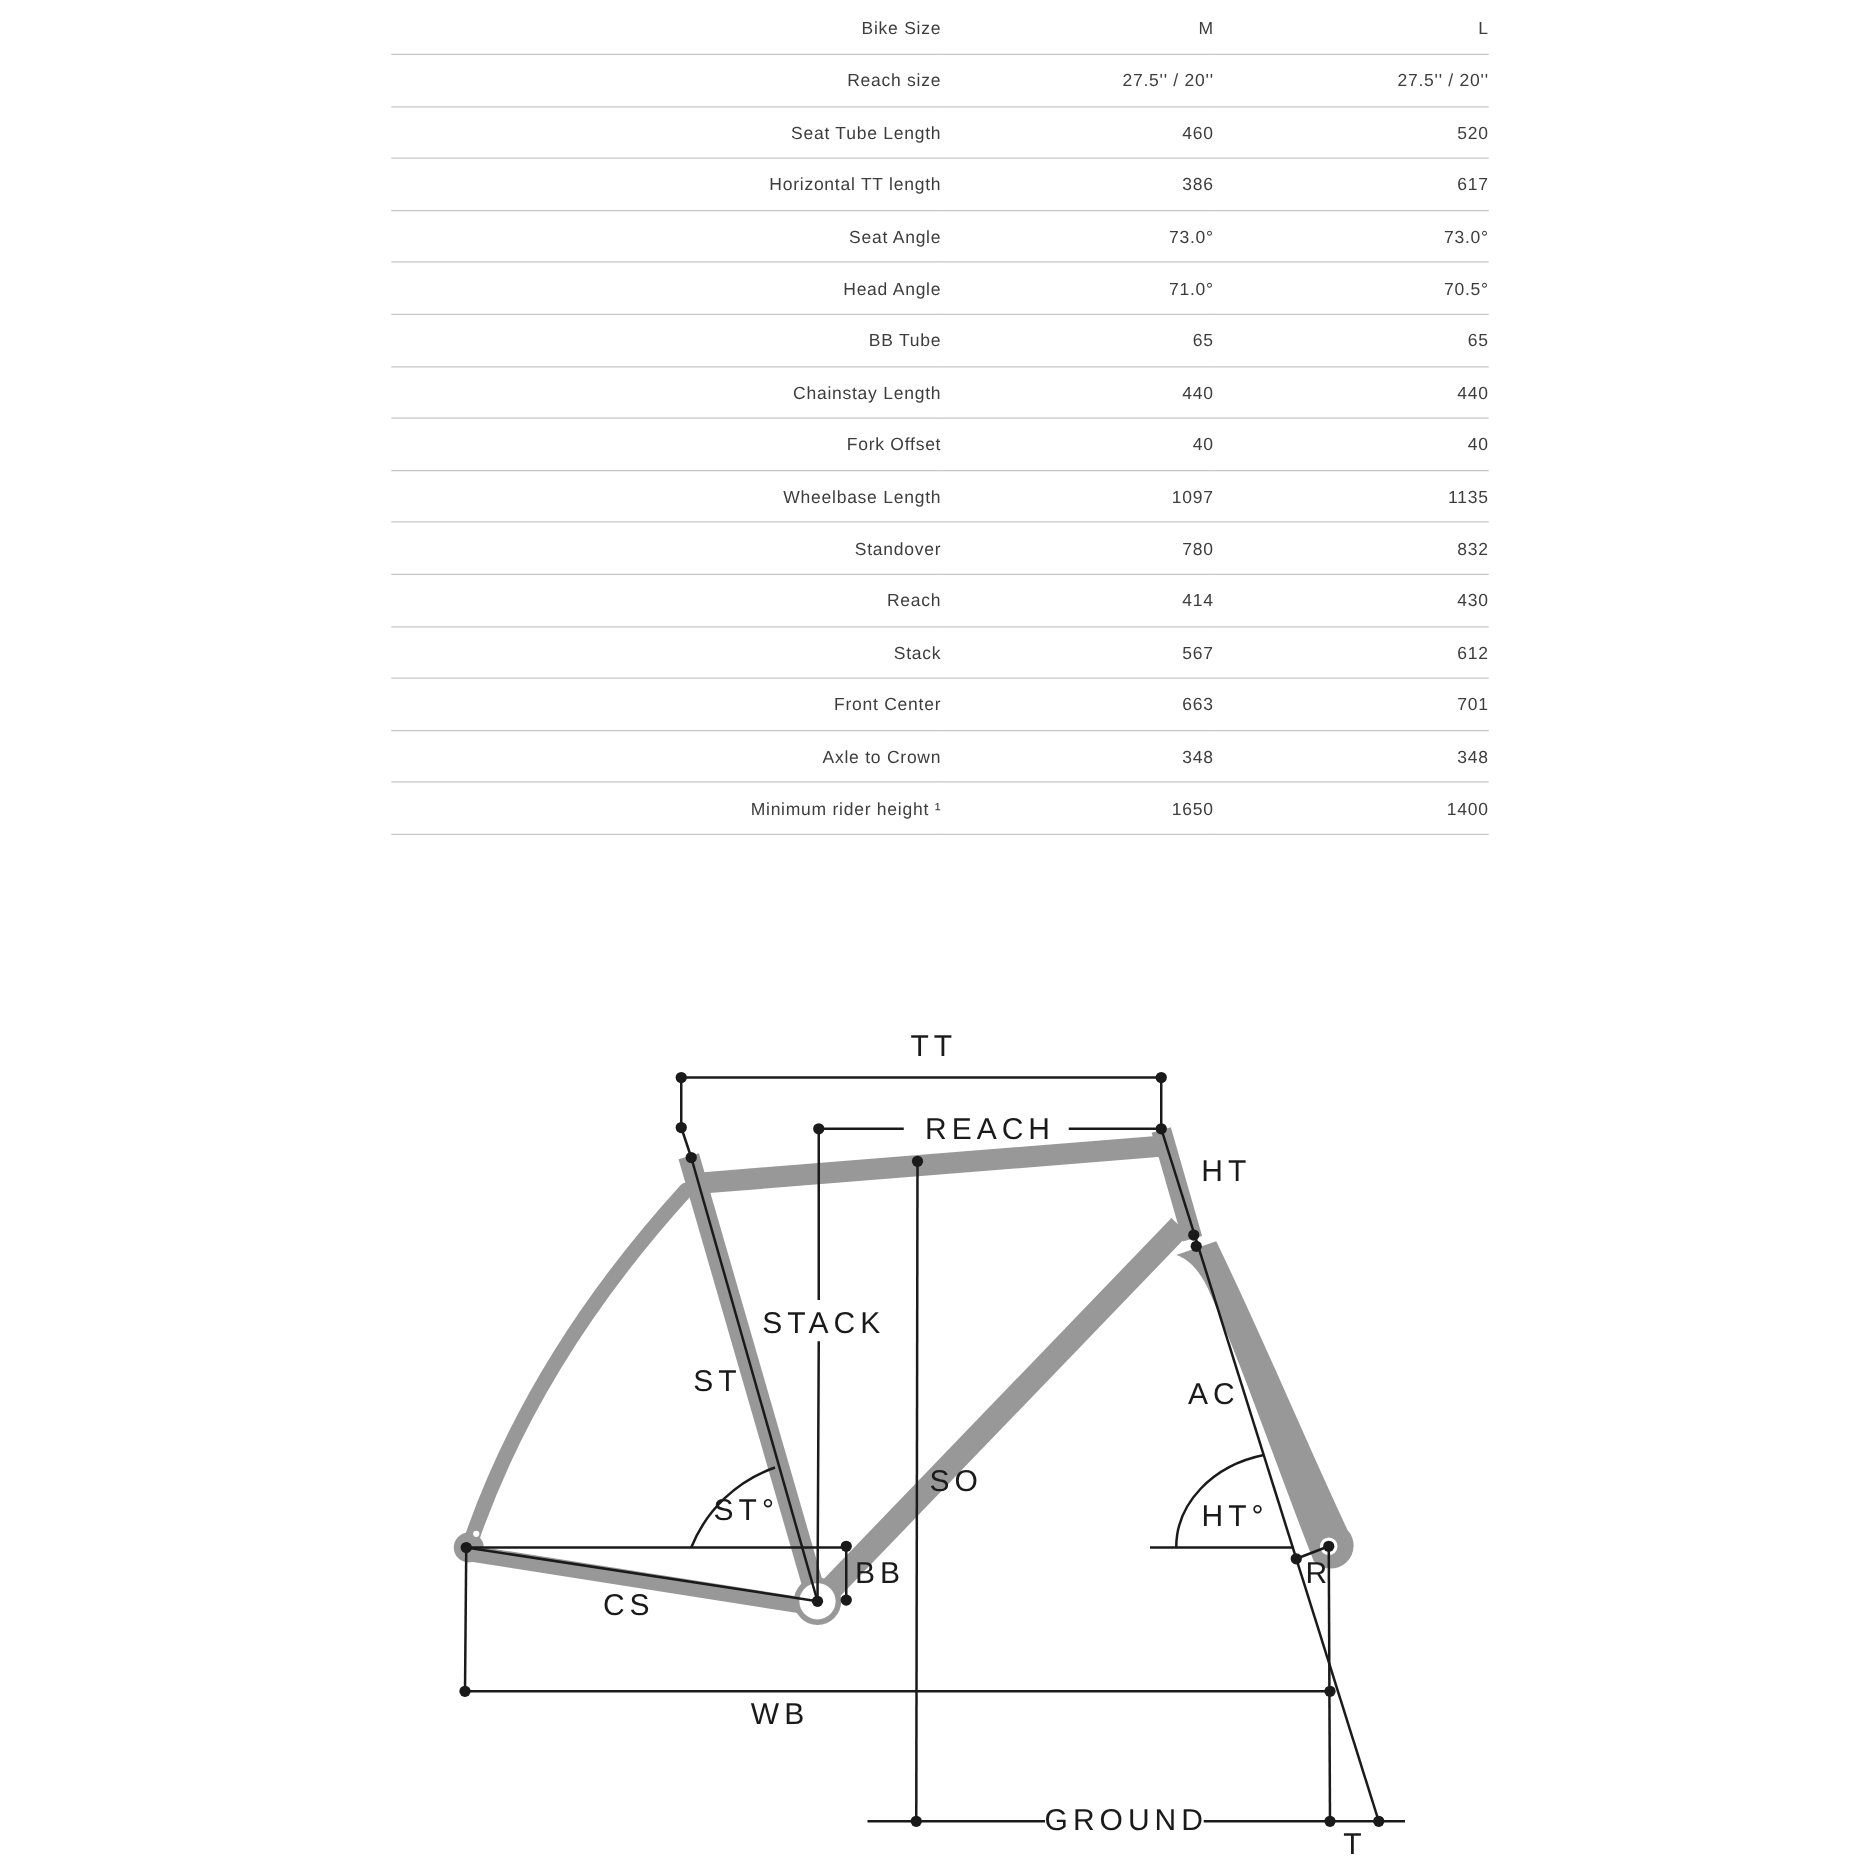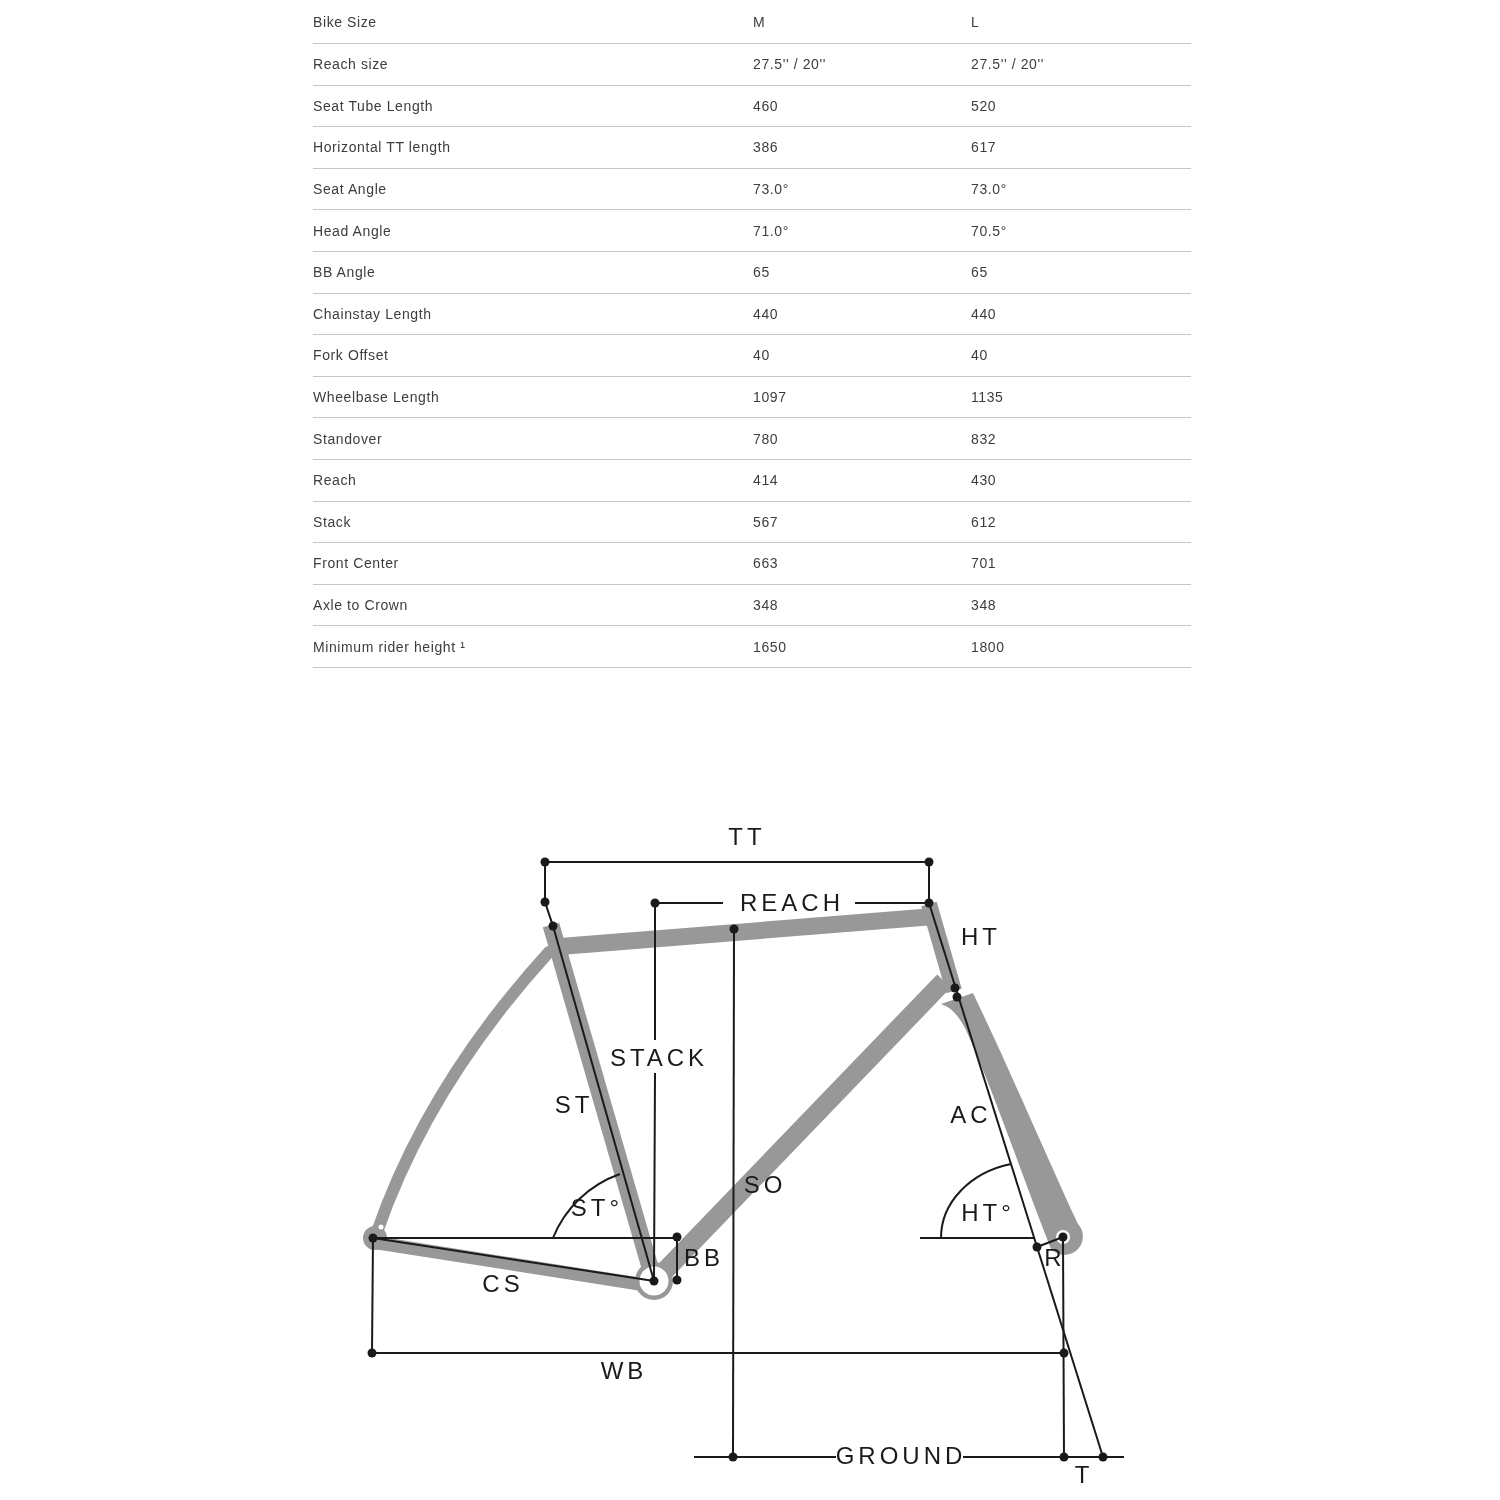--- a/index.html
+++ b/index.html
@@ -6,21 +6,21 @@
   body{width:1500px;height:1500px;position:relative;font-family:"Liberation Sans",sans-serif;overflow:hidden;}
 
   
   .spec-table-wrap{position:absolute;left:313px;top:0;width:878px;}
   table.spec{width:100%;border-collapse:collapse;table-layout:fixed;}
   table.spec col.c-label{width:440px;}
   table.spec col.c-m{width:218px;}
   table.spec col.c-l{width:220px;}
   table.spec th,table.spec td{
     font-size:14px;font-weight:400;color:#3d3d3d;letter-spacing:.6px;
-    text-align:left;vertical-align:middle;padding:0;
+    text-align:right;vertical-align:middle;padding:0;
     border-bottom:1px solid #c6c6c6;
   }
   table.spec thead th{height:43px;}
   table.spec tbody td{height:40.6px;}
 
   
   svg.geo{position:absolute;left:0;top:0;width:1500px;height:1500px;}
   .tube{stroke:#989898;fill:none;}
   .tube-fill{fill:#989898;stroke:none;}
   .dim{stroke:#1a1a1a;stroke-width:2;fill:none;}
@@ -65,21 +65,21 @@
           <td>Seat Angle</td>
           <td>73.0°</td>
           <td>73.0°</td>
         </tr>
       <tr>
           <td>Head Angle</td>
           <td>71.0°</td>
           <td>70.5°</td>
         </tr>
       <tr>
-          <td>BB Angle</td>
+          <td>BB Tube</td>
           <td>65</td>
           <td>65</td>
         </tr>
       <tr>
           <td>Chainstay Length</td>
           <td>440</td>
           <td>440</td>
         </tr>
       <tr>
           <td>Fork Offset</td>
@@ -112,21 +112,21 @@
           <td>701</td>
         </tr>
       <tr>
           <td>Axle to Crown</td>
           <td>348</td>
           <td>348</td>
         </tr>
       <tr>
           <td>Minimum rider height ¹</td>
           <td>1650</td>
-          <td>1800</td>
+          <td>1400</td>
         </tr>
     </tbody>
   </table>
 </div>
 
 <svg class="geo" viewBox="0 0 1500 1500" aria-hidden="true">
 
   <g>
     <path class="tube" d="M549,952 Q428,1085 377,1232" stroke-width="12" stroke-linecap="round"></path>
     <path class="tube" d="M378,1243 L652,1286" stroke-width="13" stroke-linecap="round"></path>

